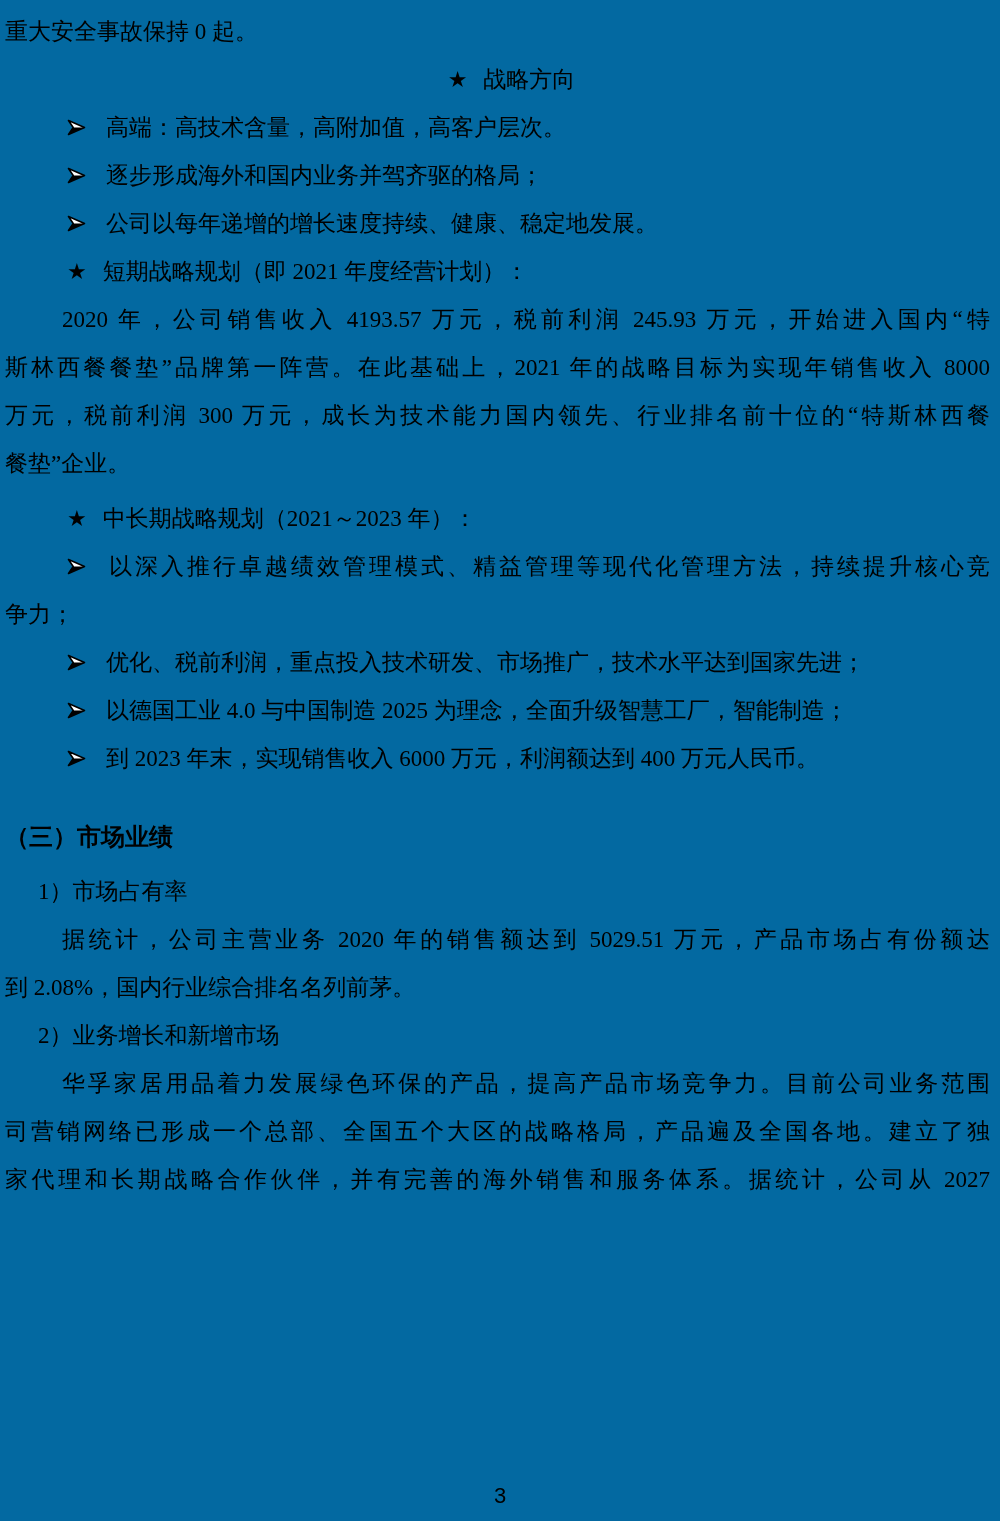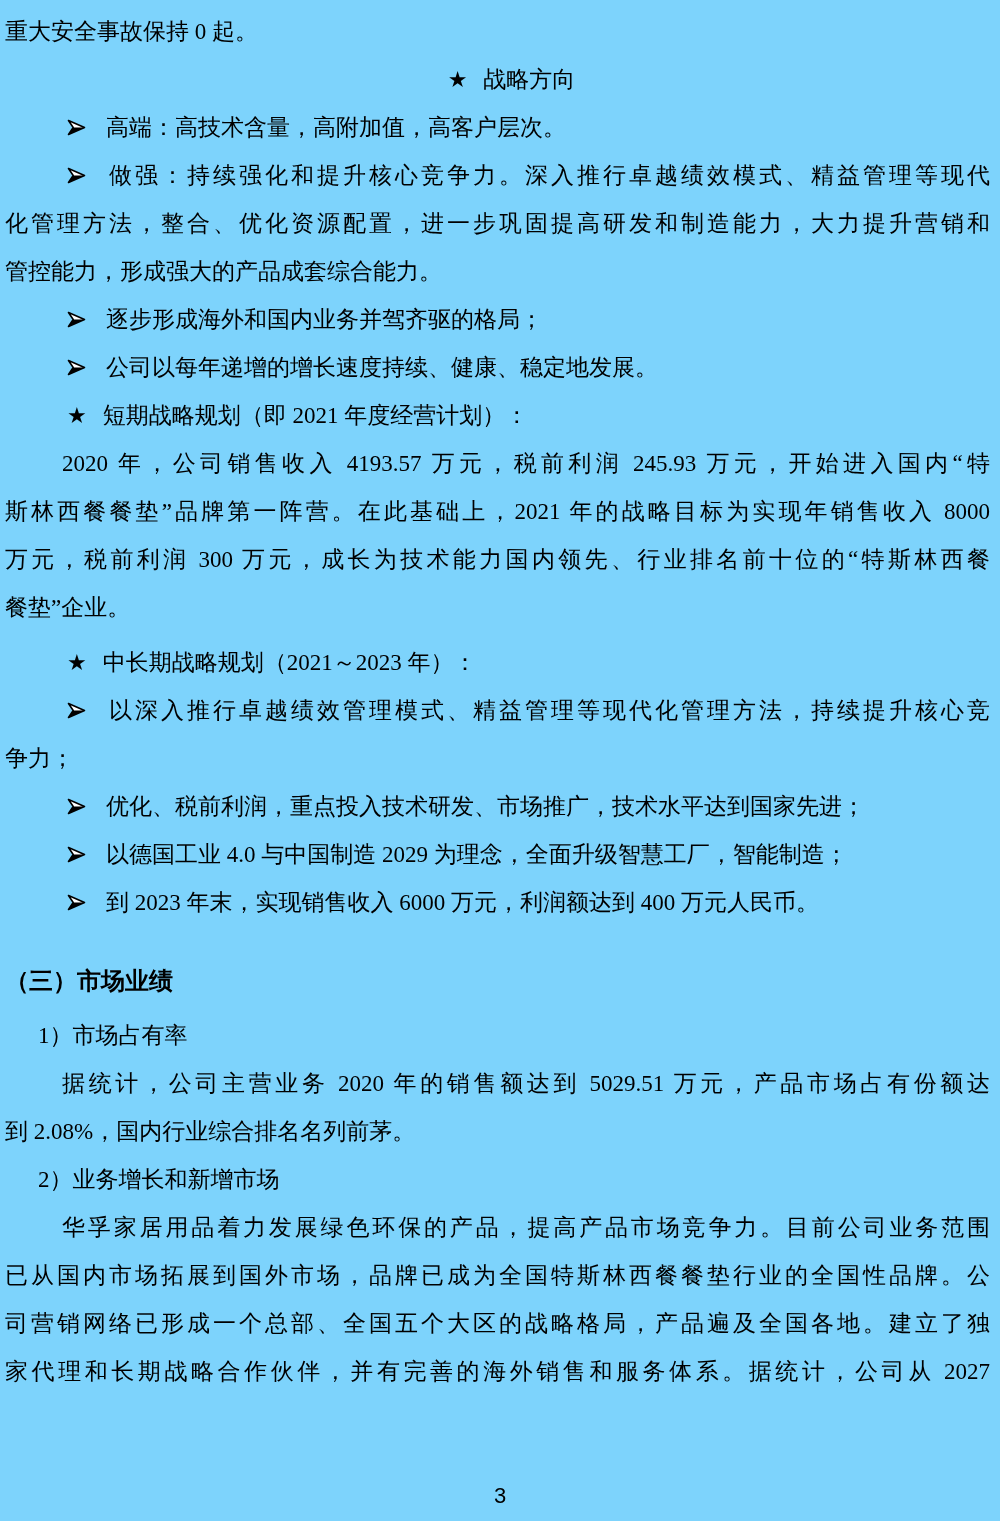--- a/index.html
+++ b/index.html
@@ -6,21 +6,21 @@
     margin: 0;
     padding: 0;
     background: #ffffff;
   }
   .page {
     position: relative;
     width: 1000px;
     height: 1521px;
     box-sizing: border-box;
     padding: 8px 10px 0 5px;
-    background: #7dd3fc;
+    background: #0369a1;
     color: #000000;
     font-family: "Liberation Serif", "DejaVu Serif", serif;
     font-size: 23px;
     overflow: hidden;
   }
   .para { margin: 0; }
   .ln {
     line-height: 48px;
     min-height: 48px;
     white-space: normal;
@@ -79,28 +79,20 @@
       <div class="para">
         <div class="ln ind-star1"><span class="marker-star">★</span><span>战略方向</span></div>
       </div>
       <div class="para">
         <div class="ln ind-bullet"><span class="arrow-icon"><svg width="19" height="17" viewBox="0 0 19 17">
               <polygon points="1.5,1.5 17.5,8.5 1.5,15.5 6.2,8.5" fill="#ffffff" stroke="#000000" stroke-width="1.6" stroke-linejoin="round"></polygon>
               <polygon points="1.5,15.5 17.5,8.5 6.2,8.5" fill="#000000"></polygon>
             </svg></span><span>高端：高技术含量，高附加值，高客户层次。</span></div>
       </div>
       <div class="para">
-        <div class="ln jfull ind-bullet"><span class="arrow-icon"><svg width="19" height="17" viewBox="0 0 19 17">
-              <polygon points="1.5,1.5 17.5,8.5 1.5,15.5 6.2,8.5" fill="#ffffff" stroke="#000000" stroke-width="1.6" stroke-linejoin="round"></polygon>
-              <polygon points="1.5,15.5 17.5,8.5 6.2,8.5" fill="#000000"></polygon>
-            </svg></span><span>做强：持续强化和提升核心竞争力。深入推行卓越绩效模式、精益管理等现代</span></div>
-        <div class="ln jfull"><span>化管理方法，整合、优化资源配置，进一步巩固提高研发和制造能力，大力提升营销和</span></div>
-        <div class="ln"><span>管控能力，形成强大的产品成套综合能力。</span></div>
-      </div>
-      <div class="para">
         <div class="ln ind-bullet"><span class="arrow-icon"><svg width="19" height="17" viewBox="0 0 19 17">
               <polygon points="1.5,1.5 17.5,8.5 1.5,15.5 6.2,8.5" fill="#ffffff" stroke="#000000" stroke-width="1.6" stroke-linejoin="round"></polygon>
               <polygon points="1.5,15.5 17.5,8.5 6.2,8.5" fill="#000000"></polygon>
             </svg></span><span>逐步形成海外和国内业务并驾齐驱的格局；</span></div>
       </div>
       <div class="para">
         <div class="ln ind-bullet"><span class="arrow-icon"><svg width="19" height="17" viewBox="0 0 19 17">
               <polygon points="1.5,1.5 17.5,8.5 1.5,15.5 6.2,8.5" fill="#ffffff" stroke="#000000" stroke-width="1.6" stroke-linejoin="round"></polygon>
               <polygon points="1.5,15.5 17.5,8.5 6.2,8.5" fill="#000000"></polygon>
             </svg></span><span>公司以每年递增的增长速度持续、健康、稳定地发展。</span></div>
@@ -127,21 +119,21 @@
       <div class="para">
         <div class="ln ind-bullet"><span class="arrow-icon"><svg width="19" height="17" viewBox="0 0 19 17">
               <polygon points="1.5,1.5 17.5,8.5 1.5,15.5 6.2,8.5" fill="#ffffff" stroke="#000000" stroke-width="1.6" stroke-linejoin="round"></polygon>
               <polygon points="1.5,15.5 17.5,8.5 6.2,8.5" fill="#000000"></polygon>
             </svg></span><span>优化、税前利润，重点投入技术研发、市场推广，技术水平达到国家先进；</span></div>
       </div>
       <div class="para">
         <div class="ln ind-bullet"><span class="arrow-icon"><svg width="19" height="17" viewBox="0 0 19 17">
               <polygon points="1.5,1.5 17.5,8.5 1.5,15.5 6.2,8.5" fill="#ffffff" stroke="#000000" stroke-width="1.6" stroke-linejoin="round"></polygon>
               <polygon points="1.5,15.5 17.5,8.5 6.2,8.5" fill="#000000"></polygon>
-            </svg></span><span>以德国工业 4.0 与中国制造 2029 为理念，全面升级智慧工厂，智能制造；</span></div>
+            </svg></span><span>以德国工业 4.0 与中国制造 2025 为理念，全面升级智慧工厂，智能制造；</span></div>
       </div>
       <div class="para">
         <div class="ln ind-bullet"><span class="arrow-icon"><svg width="19" height="17" viewBox="0 0 19 17">
               <polygon points="1.5,1.5 17.5,8.5 1.5,15.5 6.2,8.5" fill="#ffffff" stroke="#000000" stroke-width="1.6" stroke-linejoin="round"></polygon>
               <polygon points="1.5,15.5 17.5,8.5 6.2,8.5" fill="#000000"></polygon>
             </svg></span><span>到 2023 年末，实现销售收入 6000 万元，利润额达到 400 万元人民币。</span></div>
       </div>
       <div class="para p-heading">
         <div class="ln"><span>（三）市场业绩</span></div>
       </div>
@@ -150,19 +142,18 @@
       </div>
       <div class="para">
         <div class="ln jfull ind-body"><span>据统计，公司主营业务 2020 年的销售额达到 5029.51 万元，产品市场占有份额达</span></div>
         <div class="ln"><span>到 2.08%，国内行业综合排名名列前茅。</span></div>
       </div>
       <div class="para">
         <div class="ln ind-sub"><span>2）业务增长和新增市场</span></div>
       </div>
       <div class="para">
         <div class="ln jfull ind-body"><span>华孚家居用品着力发展绿色环保的产品，提高产品市场竞争力。目前公司业务范围</span></div>
-        <div class="ln jfull"><span>已从国内市场拓展到国外市场，品牌已成为全国特斯林西餐餐垫行业的全国性品牌。公</span></div>
         <div class="ln jfull"><span>司营销网络已形成一个总部、全国五个大区的战略格局，产品遍及全国各地。建立了独</span></div>
         <div class="ln jfull"><span>家代理和长期战略合作伙伴，并有完善的海外销售和服务体系。据统计，公司从 2027</span></div>
       </div>
     </div>
   <div class="pagenum">3</div>
 </div>
 
 </body></html>

